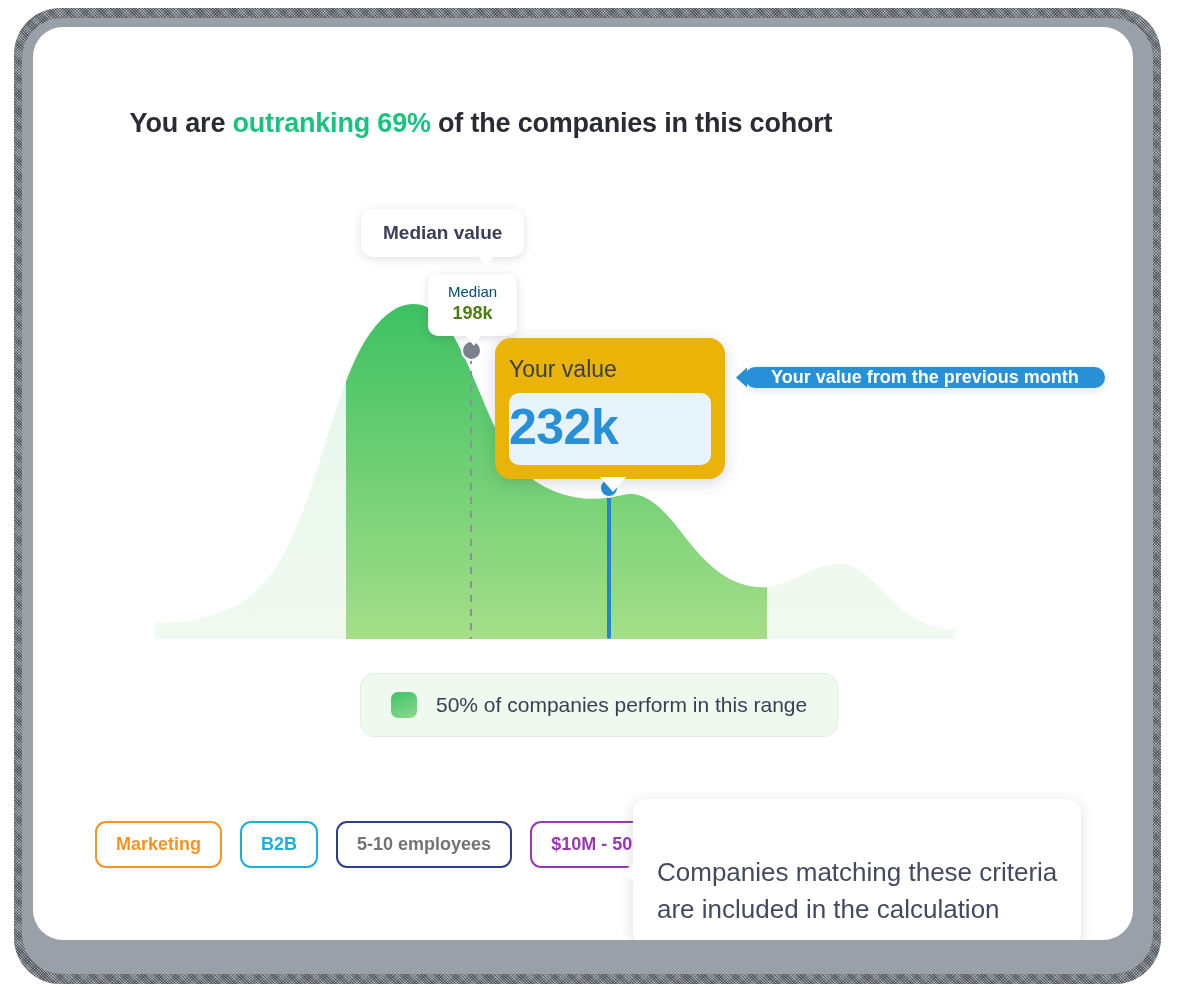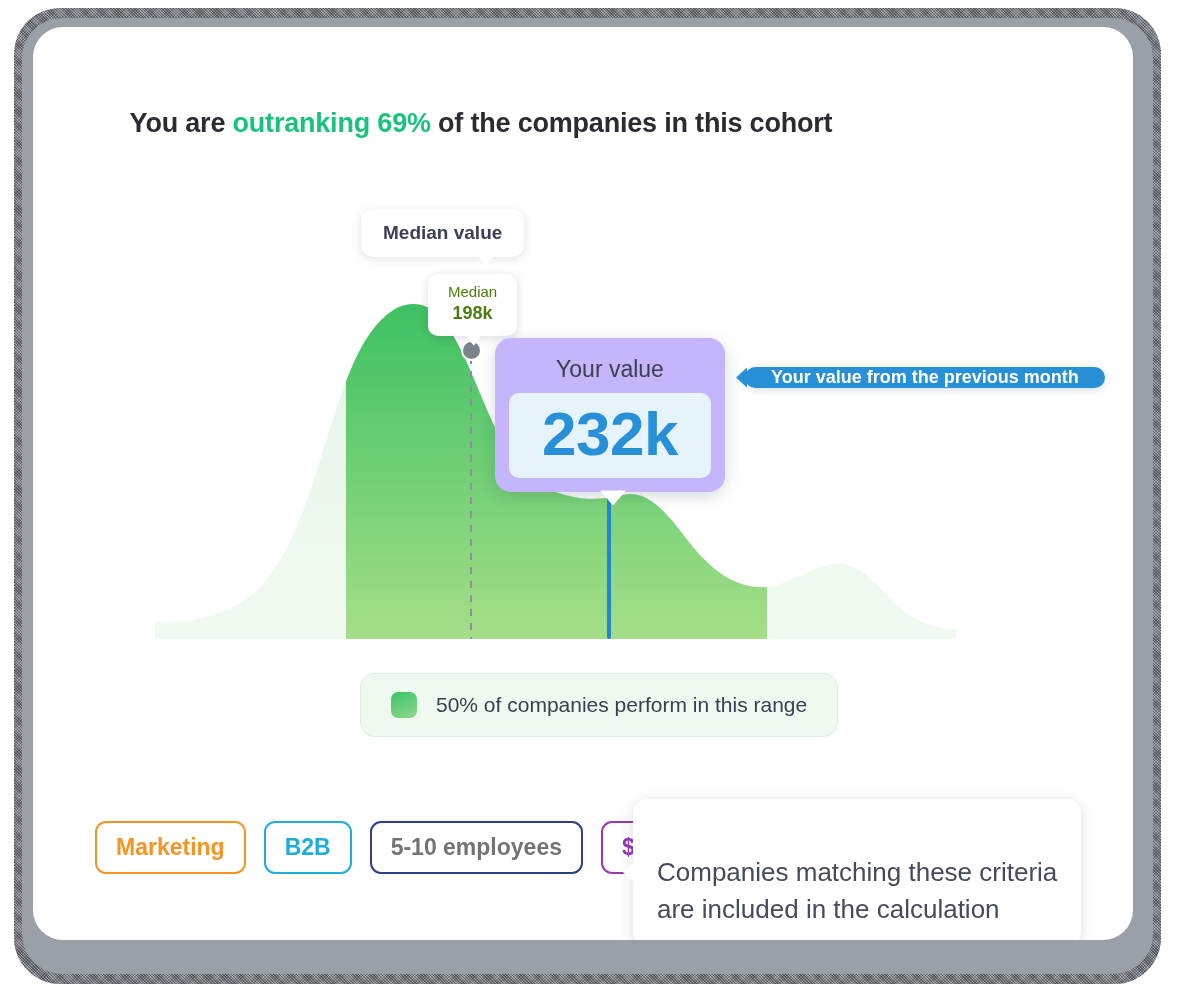--- a/index.html
+++ b/index.html
@@ -125,54 +125,53 @@
   .tip-median-val {
     position: absolute;
     left: 395px; top: 247px;
     background: #ffffff;
     border-radius: 10px;
     padding: 8px 20px 11px;
     text-align: center;
     box-shadow: 0 2px 10px rgba(40,45,70,.16);
     white-space: nowrap;
   }
-  .tip-median-val .lbl { font-size: 15px; color: #4d7c0f; line-height: 1.35; }
+  .tip-median-val .lbl { font-size: 15px; color: #0c4a6e; line-height: 1.35; }
   .tip-median-val .num { font-size: 18px; font-weight: bold; color: #4d7c0f; line-height: 1.25; }
   .tip-median-val::after {
     content: "";
     position: absolute;
     left: 36px; bottom: -10px;
     width: 18px; height: 12px;
     background: #ffffff;
     clip-path: polygon(0 0, 100% 0, 55% 100%);
   }
 
   
   .tip-your-value {
     position: absolute;
     left: 462px; top: 311px;
     width: 230px;
-    background: #c4b5fd;
+    background: #eab308;
     border-radius: 16px;
     padding: 12px 14px 14px;
     box-shadow: 0 4px 16px rgba(40,45,70,.18);
-    text-align: center;
   }
   .tip-your-value .yv-label {
     font-size: 23px;
     color: #3a3f4b;
     margin: 6px 0 10px;
   }
   .tip-your-value .yv-box {
     background: #e7f3fb;
     border-radius: 10px;
     padding: 6px 0 10px;
   }
   .tip-your-value .yv-num {
-    font-size: 62px;
+    font-size: 50px;
     font-weight: bold;
     color: #2790d6;
     letter-spacing: -0.5px;
     line-height: 1.12;
   }
   .tip-your-value::after {
     content: "";
     position: absolute;
     left: 105px; bottom: -13px;
     width: 26px; height: 15px;
@@ -229,21 +228,21 @@
     left: 62px; top: 794px;
     display: flex;
     align-items: center;
     gap: 18px;
   }
   .chip {
     border-radius: 11px;
     border: 2px solid;
     background: #ffffff;
     padding: 11px 19px;
-    font-size: 23px;
+    font-size: 18px;
     font-weight: bold;
     white-space: nowrap;
   }
 
   
   .tip-criteria {
     position: absolute;
     left: 600px; top: 772px;
     background: #ffffff;
     border-radius: 14px;

